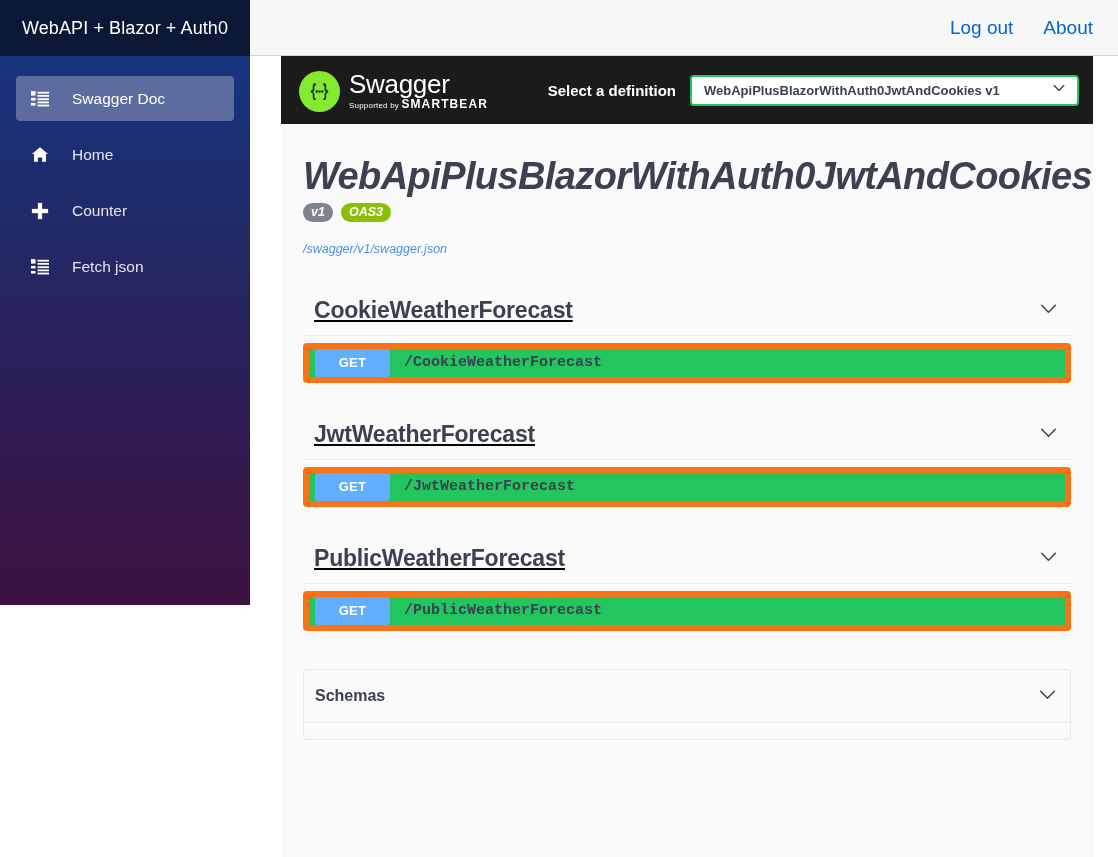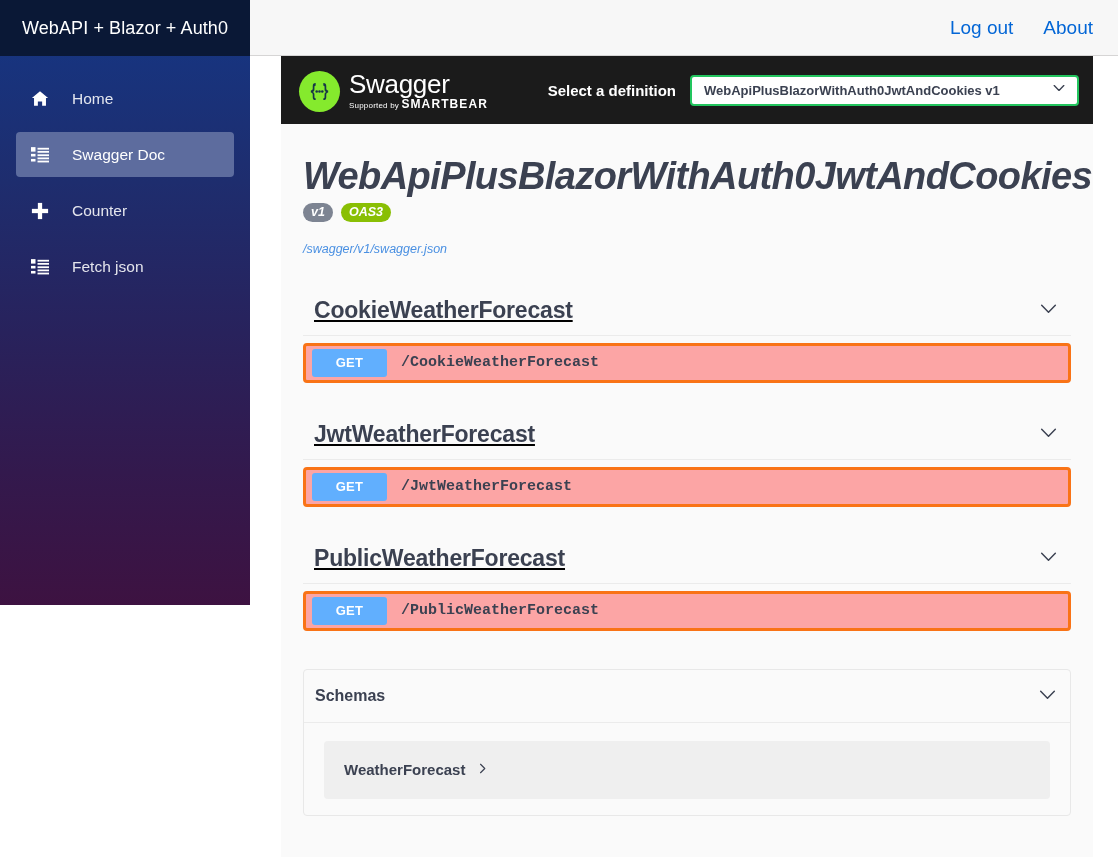--- a/index.html
+++ b/index.html
@@ -247,22 +247,22 @@
     letter-spacing: -0.2px;
   }
   .sw-tag-arrow {
     margin-left: auto;
     margin-right: 12px;
     display: block;
   }
   .sw-op {
     margin-top: 7px;
     margin-bottom: 38px;
-    border: 3px solid #f97316;
-    background: #fca5a5;
+    border: 6px solid #f97316;
+    background: #22c55e;
     border-radius: 4px;
     height: 40px;
     display: flex;
     align-items: center;
     padding: 0 6px;
     cursor: pointer;
   }
   .sw-method {
     width: 75px;
     height: 28px;
@@ -324,44 +324,44 @@
 </head>
 <body>
 
 <div id="app">
 
   <aside class="sidebar">
     <div class="brand-bar">
       <span class="brand-title">WebAPI + Blazor + Auth0</span>
     </div>
     <nav class="nav">
-
-      <div class="nav-item">
-        <span class="nav-icon">
-          <svg width="18" height="18" viewBox="0 0 16 16" fill="#ffffff">
-            <path d="M8 1.2 0.8 7.2h1.9V14h3.4v-3.8h3.8V14h3.4V7.2h1.9z"></path>
-          </svg>
-        </span>
-        <span class="nav-label">Home</span>
-      </div>
 
       <div class="nav-item active">
         <span class="nav-icon">
           <svg width="18" height="18" viewBox="0 0 16 16" fill="#ffffff">
             <rect x="0" y="1" width="4" height="4"></rect>
             <rect x="0" y="7" width="4" height="2.3"></rect>
             <rect x="0" y="11.5" width="4" height="2.3"></rect>
             <rect x="5.8" y="1.6" width="10.2" height="1.6"></rect>
             <rect x="5.8" y="4.4" width="10.2" height="1.6"></rect>
             <rect x="5.8" y="7.4" width="10.2" height="1.6"></rect>
             <rect x="5.8" y="10.2" width="10.2" height="1.6"></rect>
             <rect x="5.8" y="13" width="10.2" height="1.6"></rect>
           </svg>
         </span>
         <span class="nav-label">Swagger Doc</span>
+      </div>
+
+      <div class="nav-item">
+        <span class="nav-icon">
+          <svg width="18" height="18" viewBox="0 0 16 16" fill="#ffffff">
+            <path d="M8 1.2 0.8 7.2h1.9V14h3.4v-3.8h3.8V14h3.4V7.2h1.9z"></path>
+          </svg>
+        </span>
+        <span class="nav-label">Home</span>
       </div>
 
       <div class="nav-item">
         <span class="nav-icon">
           <svg width="18" height="18" viewBox="0 0 16 16" fill="#ffffff">
             <rect x="6.1" y="0.8" width="3.8" height="14.4"></rect>
             <rect x="0.8" y="6.1" width="14.4" height="3.8"></rect>
           </svg>
         </span>
         <span class="nav-label">Counter</span>
@@ -488,28 +488,20 @@
 
           <div class="sw-models">
             <div class="sw-models-head">
               <span class="sw-models-title">Schemas</span>
               <span class="sw-tag-arrow">
                 <svg width="21" height="21" viewBox="0 0 20 20">
                     <path d="M3.5 7l6.5 6.5L16.5 7" stroke="#3b4151" stroke-width="1.4" fill="none" stroke-linecap="round" stroke-linejoin="round"></path>
                   </svg>
               </span>
             </div>
-            <div class="sw-model-row">
-              <span class="sw-model-name">WeatherForecast</span>
-              <span class="sw-model-chevron">
-                <svg width="13" height="13" viewBox="0 0 20 20">
-                    <path d="M7 3.5L13.5 10 7 16.5" stroke="#3b4151" stroke-width="1.8" fill="none" stroke-linecap="round" stroke-linejoin="round"></path>
-                  </svg>
-              </span>
-            </div>
           </div>
 
         </div>
       </section>
     </main>
 
   </div>
 </div>
 
 </body></html>

